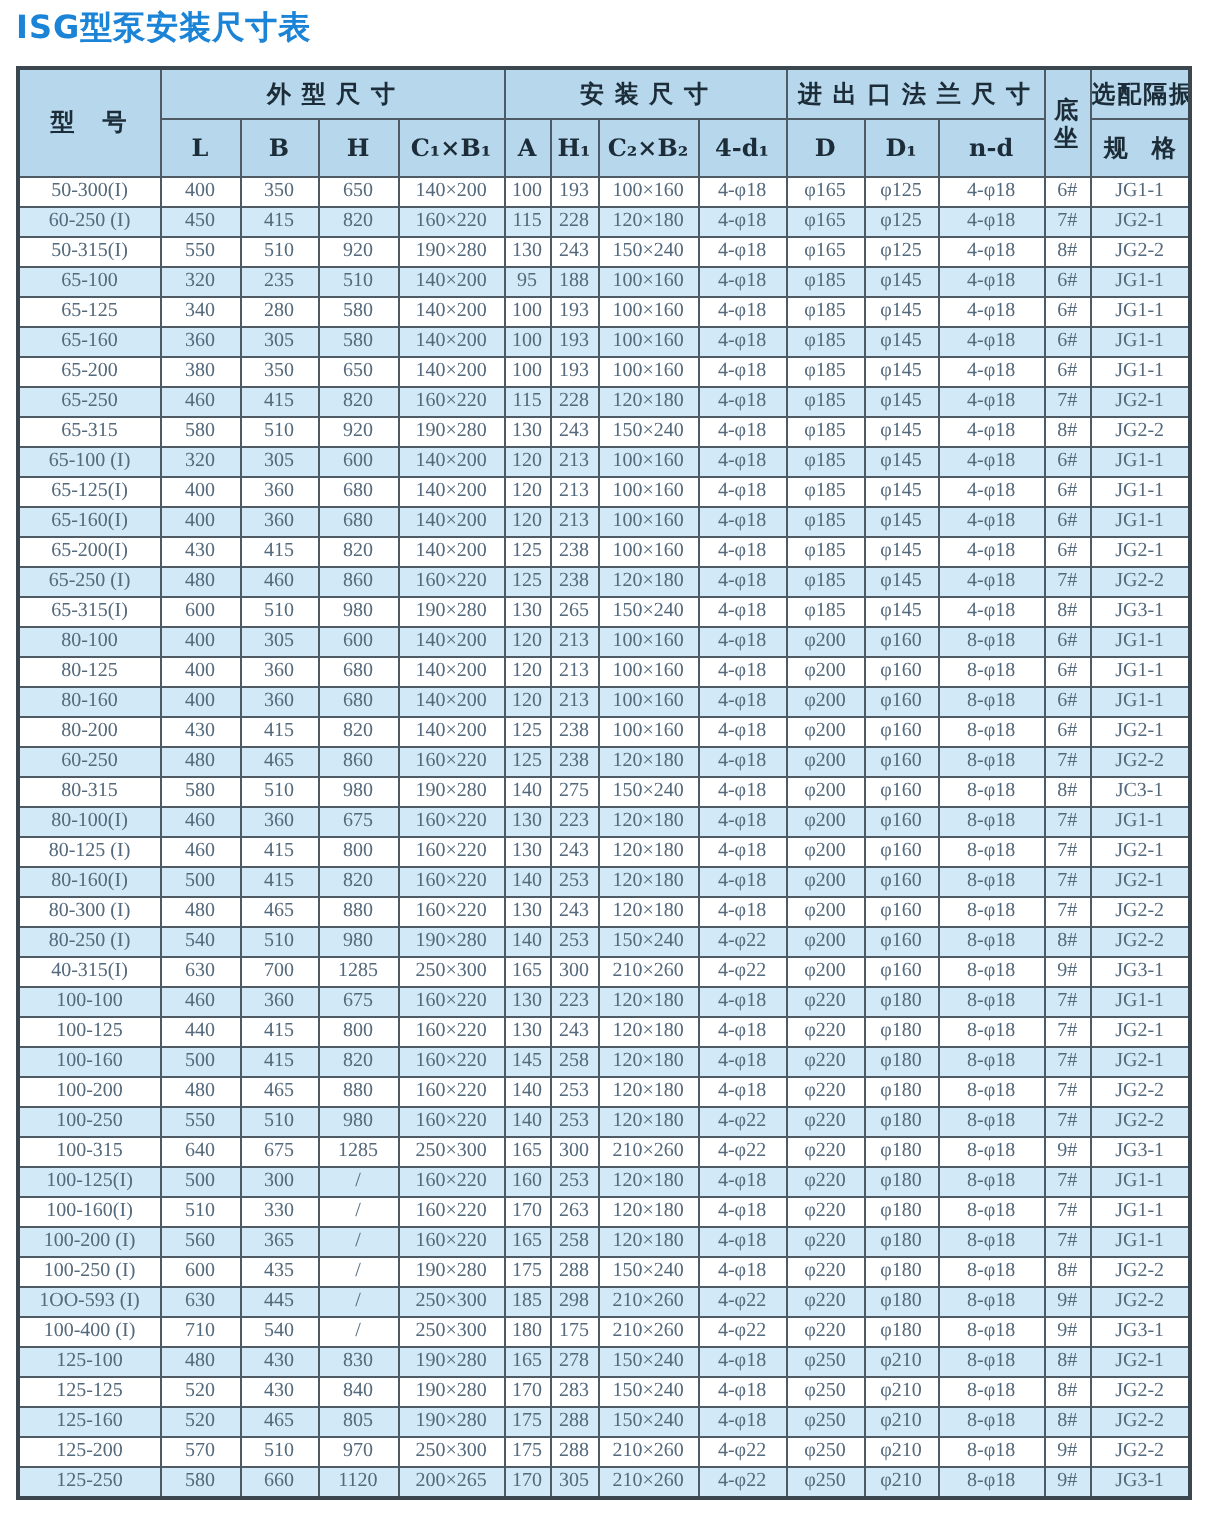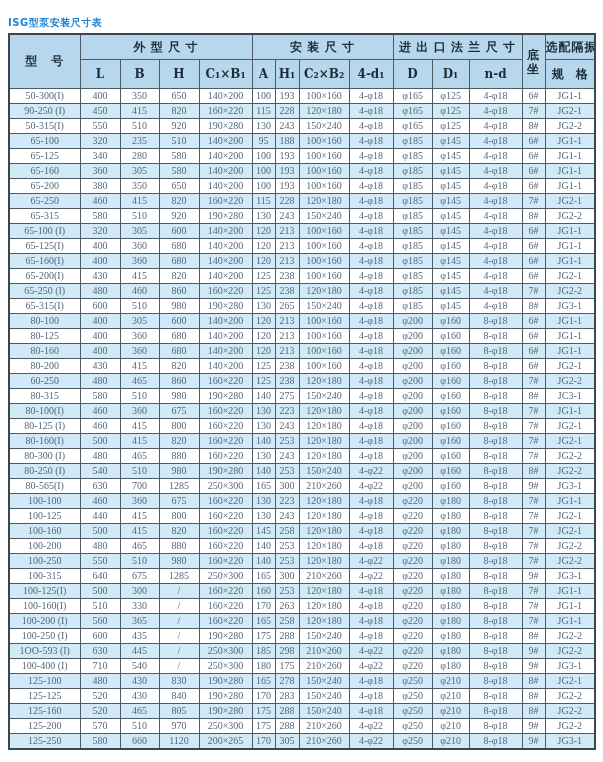--- a/index.html
+++ b/index.html
@@ -2,22 +2,22 @@
 <html><head>
 <meta charset="utf-8">
 <style>
   html,body{margin:0;padding:0;}
   body{
     width:603px;height:762px;background:#ffffff;position:relative;
     font-family:"Liberation Sans",sans-serif;overflow:hidden;
   }
   .page{position:absolute;inset:0;}
   .title{
-    position:absolute;left:8px;top:16px;
-    font-size:10px;font-weight:bold;color:#1b84d7;
+    position:absolute;left:8px;top:4px;
+    font-size:16px;font-weight:bold;color:#1b84d7;
     font-family:"DejaVu Sans",sans-serif;letter-spacing:.5px;
     white-space:nowrap;
   }
   table.dim{
     position:absolute;left:8px;top:33px;width:588px;
     border-collapse:collapse;table-layout:fixed;
     border:2px solid #3c464f;
   }
   col.c-model{width:71px;}  col.c-l{width:40px;}   col.c-b{width:39px;}
   col.c-h{width:40px;}      col.c-c1b1{width:53px;}col.c-a{width:23px;}
@@ -107,21 +107,21 @@
           <td>193</td>
           <td>100×160</td>
           <td>4-φ18</td>
           <td>φ165</td>
           <td>φ125</td>
           <td>4-φ18</td>
           <td>6#</td>
           <td>JG1-1</td>
         </tr>
         <tr>
-          <td>90-250 (I)</td>
+          <td>60-250 (I)</td>
           <td>450</td>
           <td>415</td>
           <td>820</td>
           <td>160×220</td>
           <td>115</td>
           <td>228</td>
           <td>120×180</td>
           <td>4-φ18</td>
           <td>φ165</td>
           <td>φ125</td>
@@ -507,21 +507,21 @@
           <td>253</td>
           <td>150×240</td>
           <td>4-φ22</td>
           <td>φ200</td>
           <td>φ160</td>
           <td>8-φ18</td>
           <td>8#</td>
           <td>JG2-2</td>
         </tr>
         <tr>
-          <td>80-565(I)</td>
+          <td>40-315(I)</td>
           <td>630</td>
           <td>700</td>
           <td>1285</td>
           <td>250×300</td>
           <td>165</td>
           <td>300</td>
           <td>210×260</td>
           <td>4-φ22</td>
           <td>φ200</td>
           <td>φ160</td>

